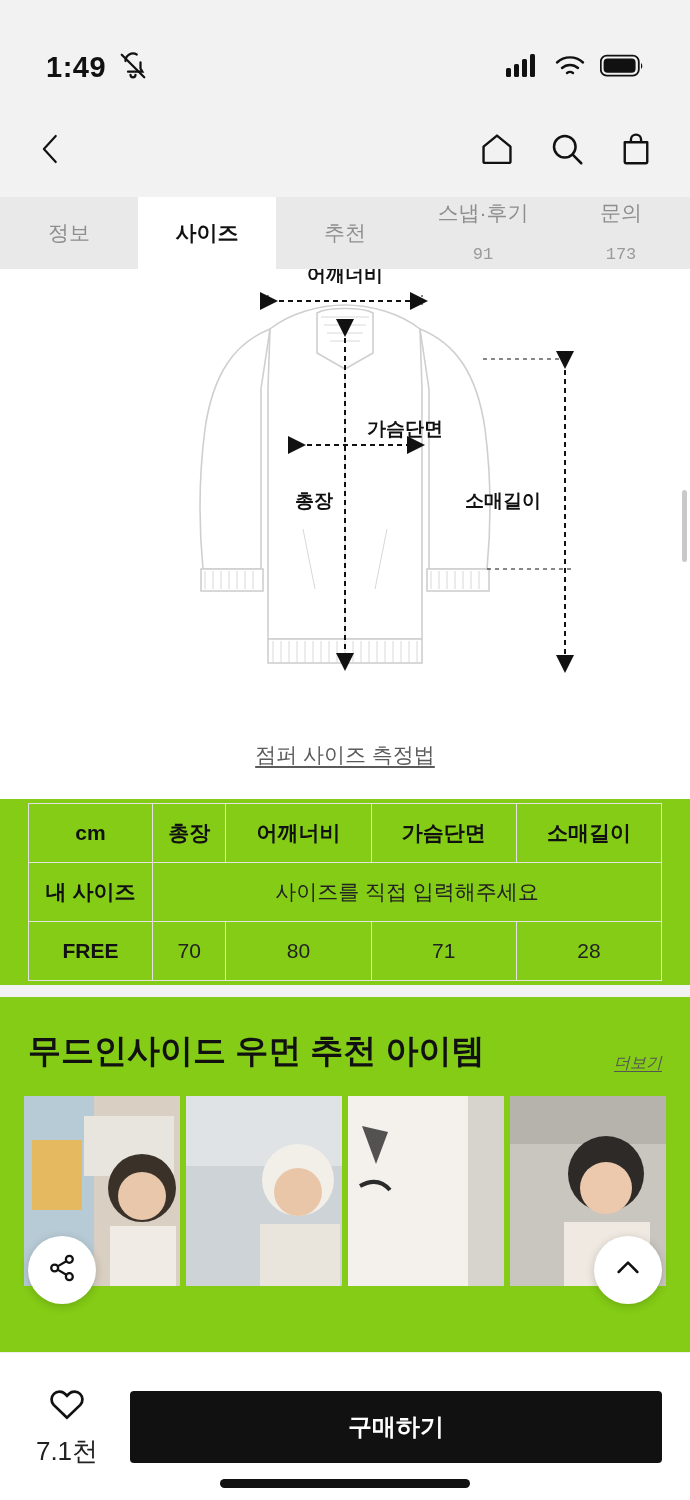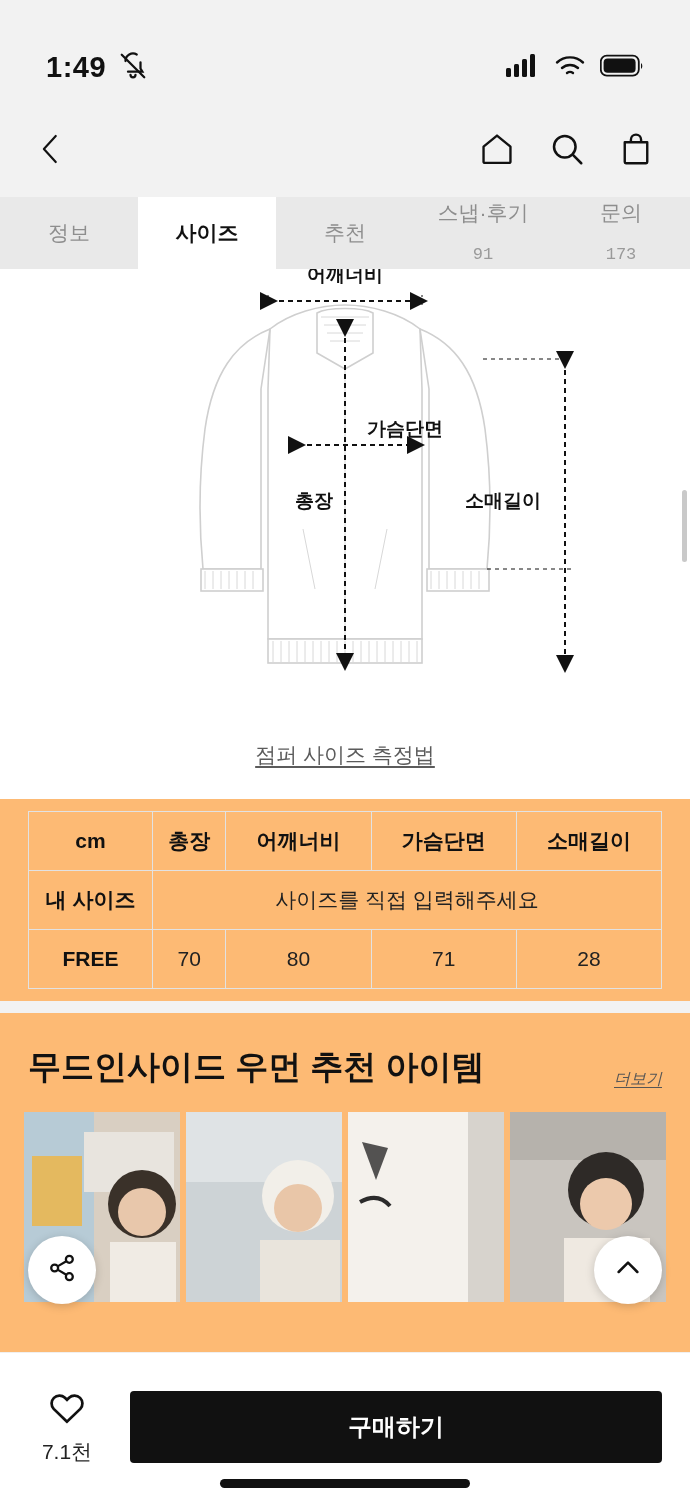--- a/index.html
+++ b/index.html
@@ -2,21 +2,21 @@
 <html><head>
 <meta charset="utf-8">
 <style>
   * { box-sizing: border-box; margin: 0; padding: 0; }
   html, body {
     width: 690px; height: 1500px;
     font-family: "Liberation Sans", sans-serif;
     background: #ffffff;
     overflow: hidden;
   }
-  .phone { position: relative; width: 690px; height: 1500px; background: #fdba74; }
+  .phone { position: relative; width: 690px; height: 1500px; background: #84cc16; }
 
   
   .statusbar {
     height: 105px; background: #f2f2f2;
     display: flex; align-items: center; justify-content: space-between;
     padding: 30px 46px 0 46px;
   }
   .status-left { display: flex; align-items: center; gap: 12px; }
   .status-time { font-size: 29px; font-weight: 600; color: #111; letter-spacing: .5px; }
   .status-right { display: flex; align-items: center; gap: 14px; }
@@ -48,21 +48,21 @@
   .links-row {
     display: flex; justify-content: center; gap: 22px;
     padding: 22px 0 30px 0; background: #fff;
   }
   .links-row a {
     font-size: 21px; color: #5b5b5b; text-decoration: underline;
     text-underline-offset: 4px;
   }
 
   
-  .table-wrap { padding: 12px 28px; }
+  .table-wrap { padding: 4px 28px; }
   table.size-table { width: 100%; border-collapse: collapse; }
   table.size-table th, table.size-table td {
     border: 1px solid #e2e2e2; height: 59px; text-align: center;
     font-size: 21px; color: #222; font-weight: 400;
   }
   table.size-table th { font-weight: 700; color: #111; }
   .col-unit { width: 124px; }
   .hint-cell { color: #9b9b9b; font-size: 20px; }
   td.val { color: #3f3f3f; }
   th.rowlabel { font-weight: 700; }
@@ -100,21 +100,21 @@
 
   
   .bottombar {
     position: absolute; left: 0; right: 0; bottom: 0;
     height: 148px; background: #fff;
     display: flex; align-items: center; padding: 0 28px;
     gap: 24px;
     border-top: 1px solid #f0f0f0;
   }
   .like { display: flex; flex-direction: column; align-items: center; width: 78px; }
-  .like-count { font-size: 21px; color: #222; margin-top: 8px; }
+  .like-count { font-size: 26px; color: #222; margin-top: 8px; }
   .buy-btn {
     flex: 1; height: 72px; background: #111; color: #fff;
     border-radius: 4px; display: flex; align-items: center; justify-content: center;
     font-size: 24px; font-weight: 700;
   }
   .home-indicator {
     position: absolute; bottom: 12px; left: 50%; transform: translateX(-50%);
     width: 250px; height: 9px; border-radius: 5px; background: #111;
   }
   .scroll-hint {

